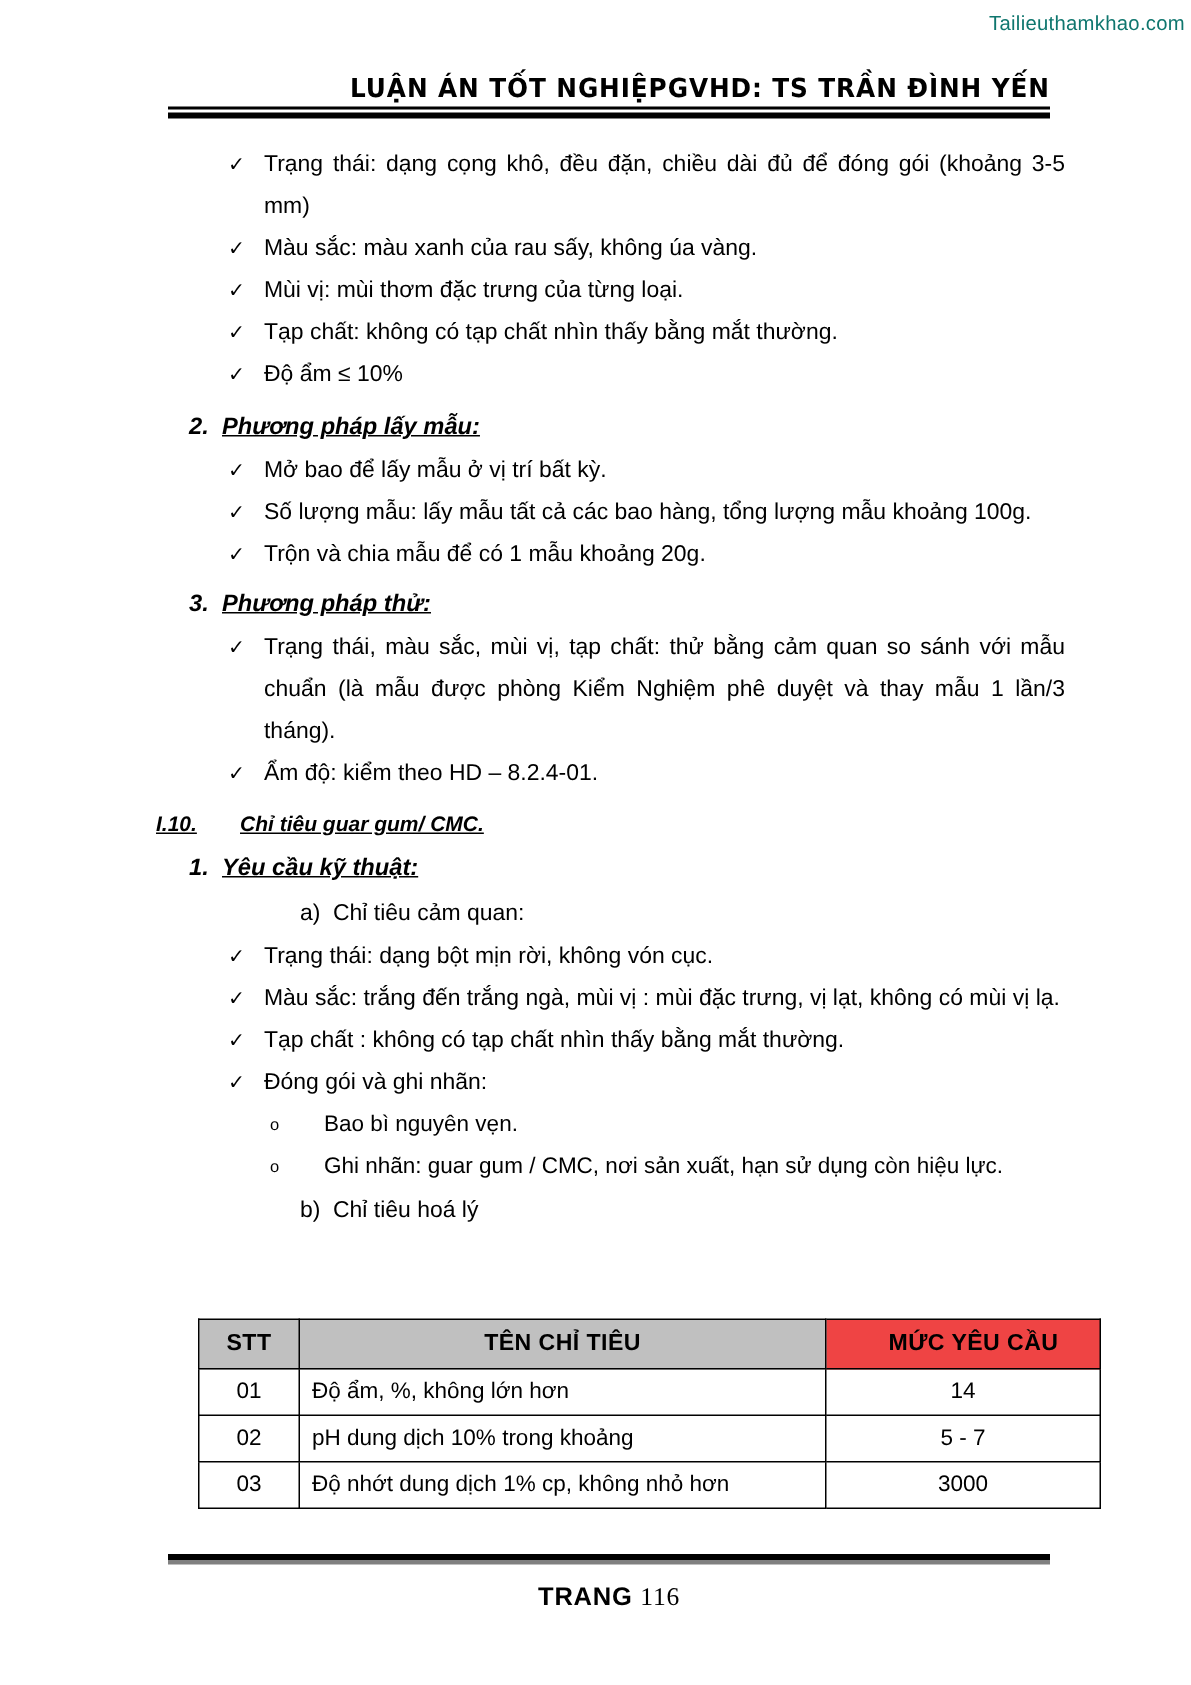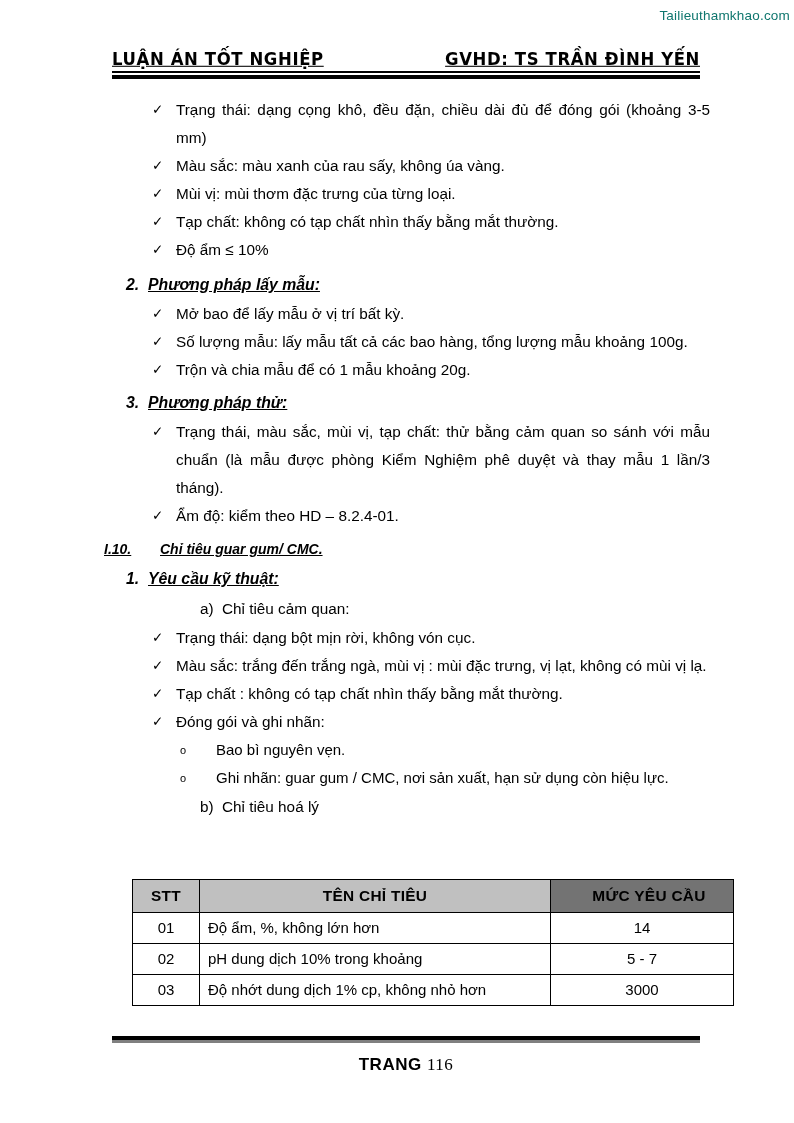--- a/index.html
+++ b/index.html
@@ -38,24 +38,23 @@
   
   .doc-header {
     position: absolute;
     left: 112px;
     top: 44px;
     width: 588px;
     height: 46px;
   }
   .doc-header .hdr-row {
     display: flex;
-    justify-content: space-between;
+    justify-content: flex-end;
     align-items: flex-end;
     height: 26px;
-    text-decoration: underline;
   }
   .hdr-left, .hdr-right {
     font-family: "DejaVu Sans", sans-serif;
     font-size: 16.5px;
     font-weight: bold;
     letter-spacing: 0.6px;
     line-height: 20px;
     white-space: nowrap;
     transform: scaleY(1.06);
     transform-origin: bottom left;
@@ -354,21 +353,21 @@
     </div>
 
   </div>
 
   <div class="tbl-wrap">
     <table class="spec">
       <thead>
         <tr>
           <th class="c-stt" style="background: rgb(192, 192, 192);">STT</th>
           <th class="c-name" style="background: rgb(192, 192, 192);">TÊN CHỈ TIÊU</th>
-          <th class="c-val" style="background: #737373; padding-left: 20px;">MỨC YÊU CẦU</th>
+          <th class="c-val" style="background: #ef4444; padding-left: 20px;">MỨC YÊU CẦU</th>
         </tr>
       </thead>
       <tbody>
         <tr>
           <td class="c-stt">01</td>
           <td class="c-name">Độ ẩm, %, không lớn hơn</td>
           <td class="c-val">14</td>
         </tr>
         <tr>
           <td class="c-stt">02</td>

